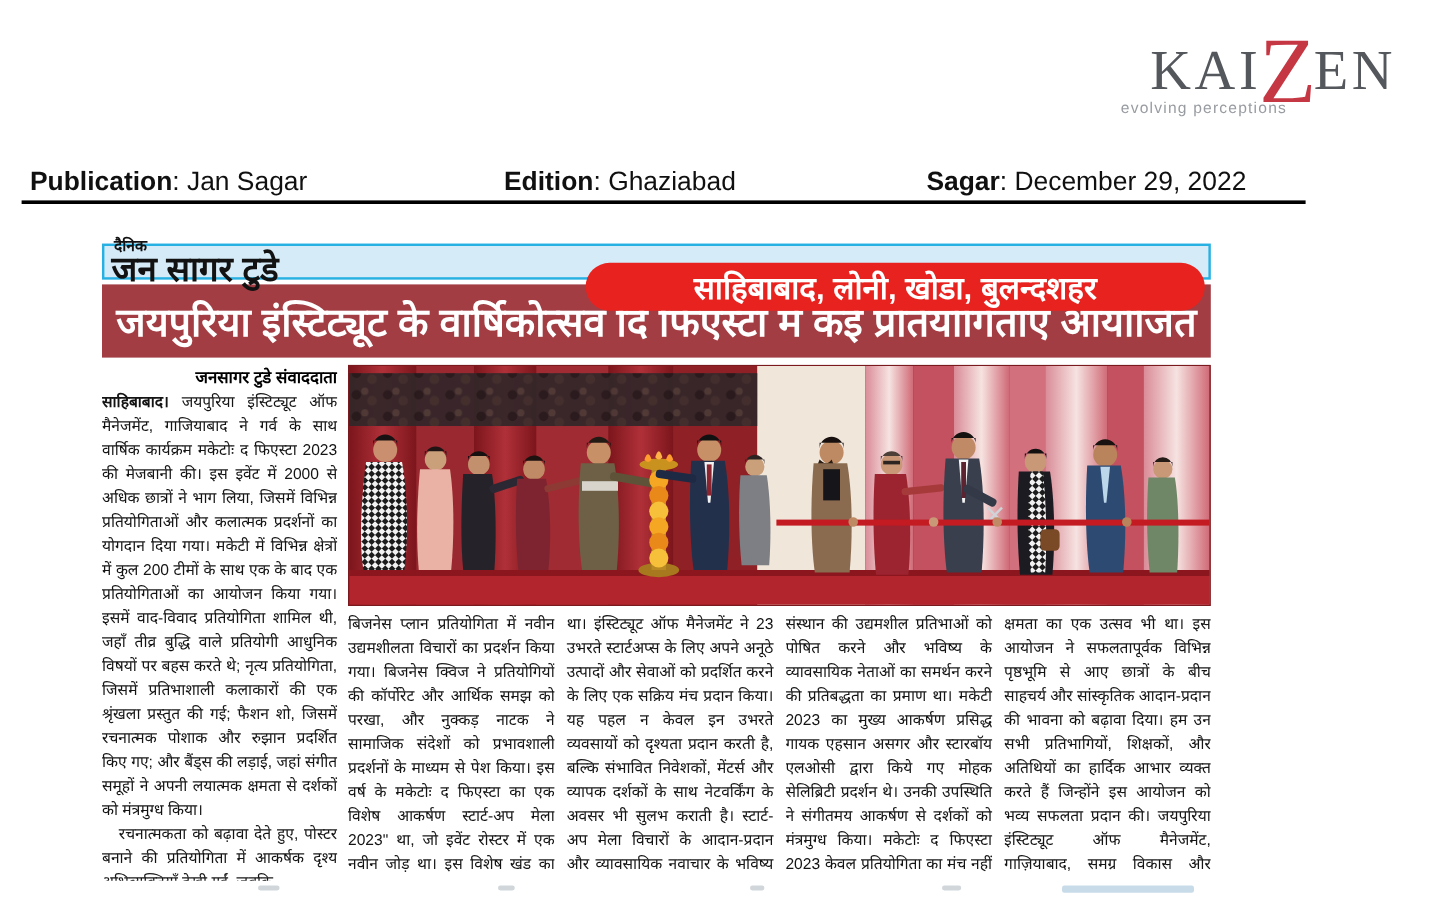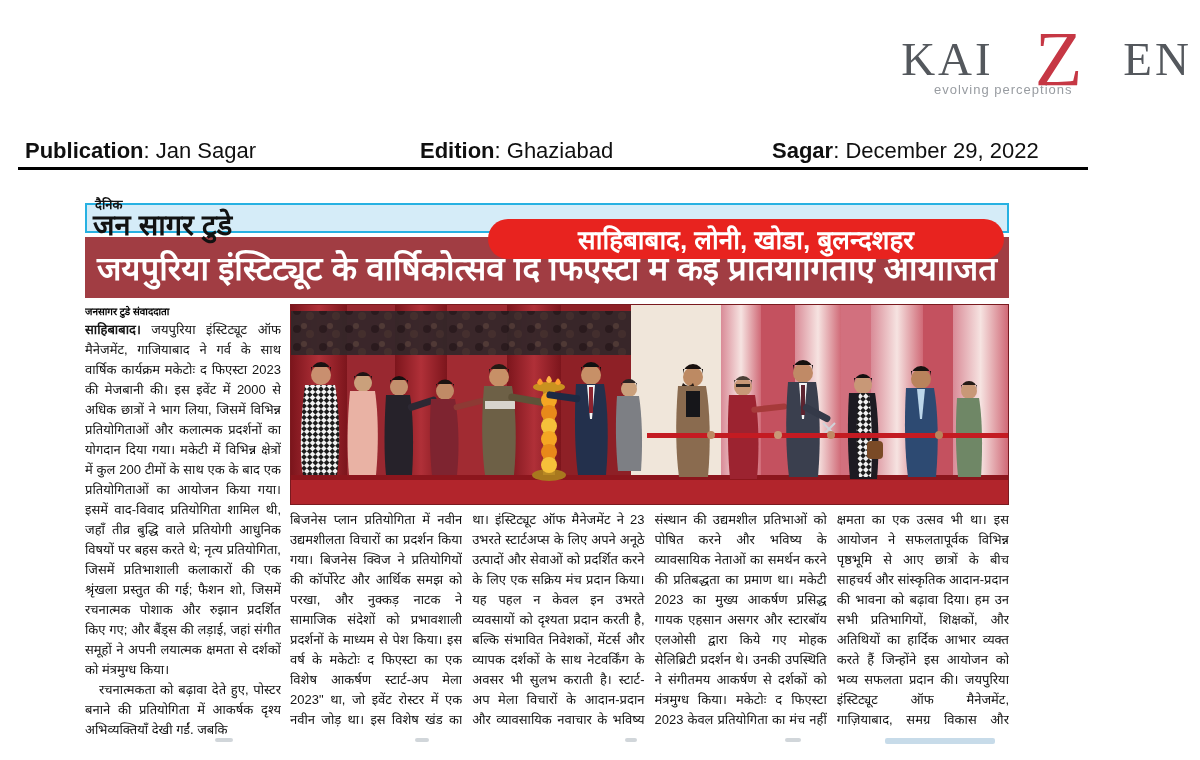--- a/index.html
+++ b/index.html
@@ -1,21 +1,21 @@
 <!DOCTYPE html>
 <html><head>
 <meta charset="utf-8">
 <style>
   * { margin:0; padding:0; box-sizing:border-box; }
   html,body { width:1200px; height:760px; background:#ffffff; overflow:hidden;
               font-family:"Liberation Sans","DejaVu Sans",sans-serif; }
 
   
   .logo { position:absolute; top:18px; left:930px; width:262px; height:100px; }
-  .logo-row { display:flex; align-items:flex-start; justify-content:flex-end; height:78px;gap:43px; }
+  .logo-row { display:flex; align-items:flex-start; justify-content:center; height:78px; }
   .logo-kai,.logo-en { font-family:"Liberation Serif","DejaVu Serif",serif; font-size:47px;
         color:#54585d; letter-spacing:3px; line-height:1; padding-top:18px; }
   .logo-z { font-family:"Liberation Serif","DejaVu Serif",serif; font-size:78px; color:#c63744;
         line-height:1; margin:0 -2px; padding-top:2px; font-weight:400; }
   .logo-tagline { font-size:13px; color:#989ca1; letter-spacing:1px; margin-top:-14px; margin-left:4px; }
 
   
   .meta-line { position:absolute; top:138px; left:0; width:1200px; height:30px; font-size:22px; color:#101010; }
   .meta-item { position:absolute; white-space:nowrap; }
   .meta-item b { font-weight:bold; }
@@ -34,21 +34,21 @@
   .region-banner { position:absolute; right:3px; top:14px; width:516px; height:40px; background:#e8231f;
         border-radius:21px; display:flex; align-items:center; justify-content:center;
         color:#fff; font-weight:bold; font-size:26px; }
 
   .headline-band { margin-top:4px; height:61px; background:#a13d43; display:flex;
         align-items:center; justify-content:center; }
   .headline-band .headline { color:#ffffff; font-weight:bold; font-size:33px; white-space:nowrap; }
 
   .article { margin-top:6px; height:430px; display:flex; gap:9px; overflow:hidden; }
   .col1 { width:196px; flex:none; overflow:hidden; }
-  .byline { font-weight:bold; font-size:10px; text-align:left; margin-bottom:2px; }
+  .byline { font-weight:bold; font-size:14px; text-align:right; margin-bottom:2px; }
   .body-text { font-size:13px; line-height:20px; text-align:justify; color:#141414; }
   .body-text .dateline { font-weight:bold; }
   .para2 { text-indent:14px; }
 
   .right-zone { width:719px; flex:none; display:flex; flex-direction:column; }
   .photo-wrap { width:719px; height:201px; border:1px solid #7a1a1f; background:#8e2026; flex:none; }
   .photo-wrap svg { display:block; }
   .cols4 { display:flex; gap:10px; margin-top:5px; height:218px; overflow:hidden; }
   .cols4 .ncol { flex:1 1 0; overflow:hidden; }
 

